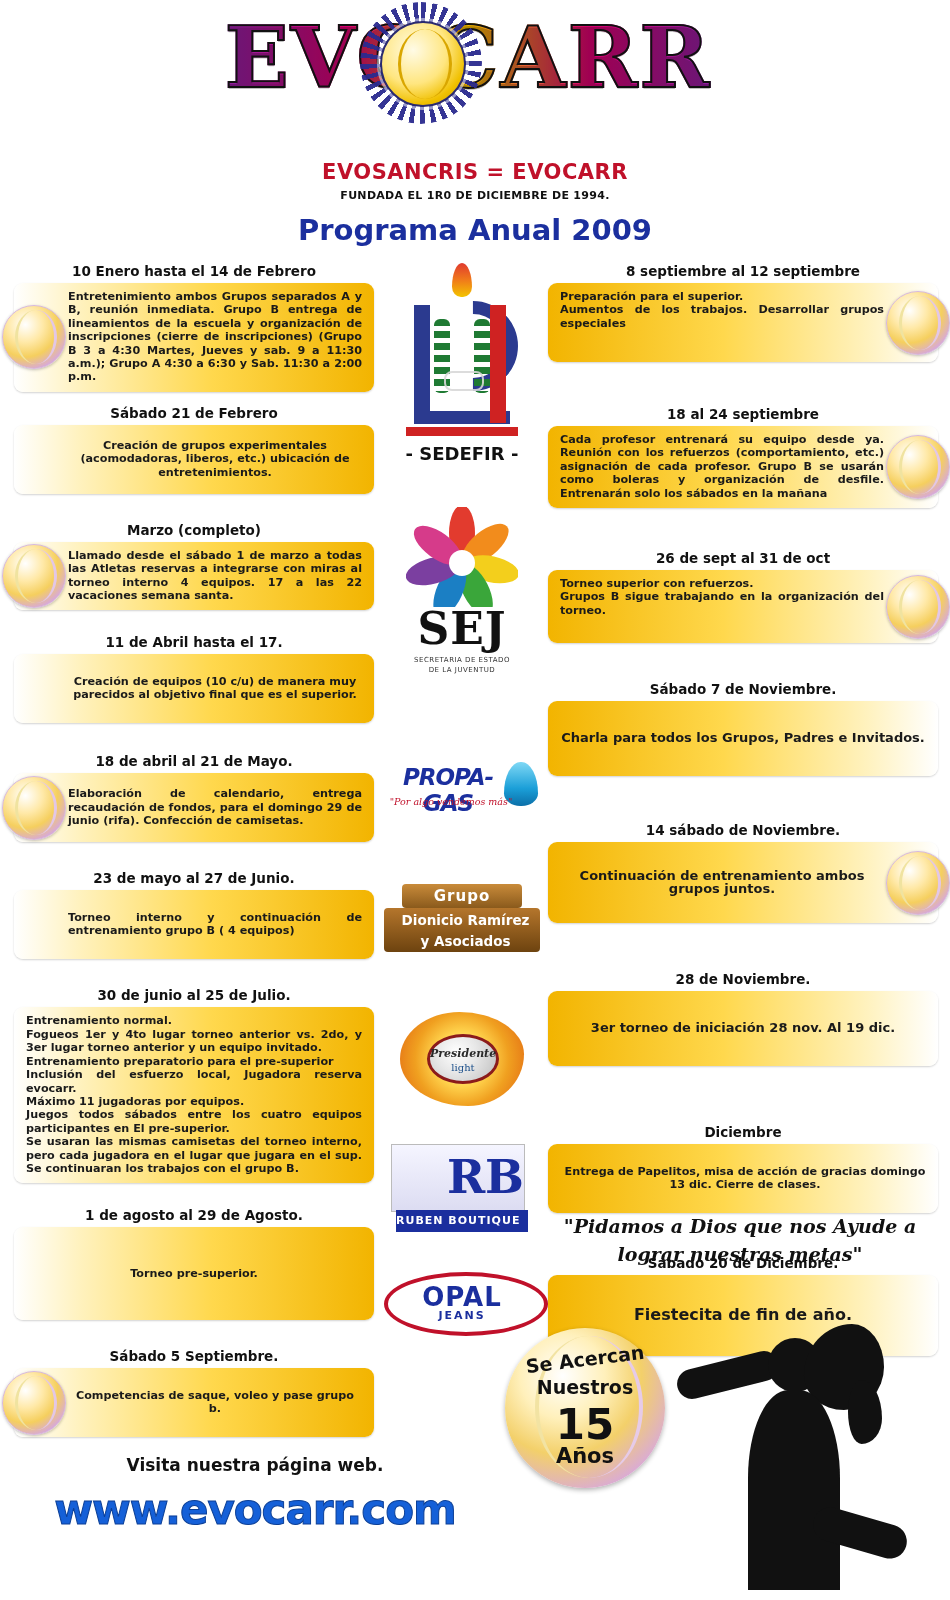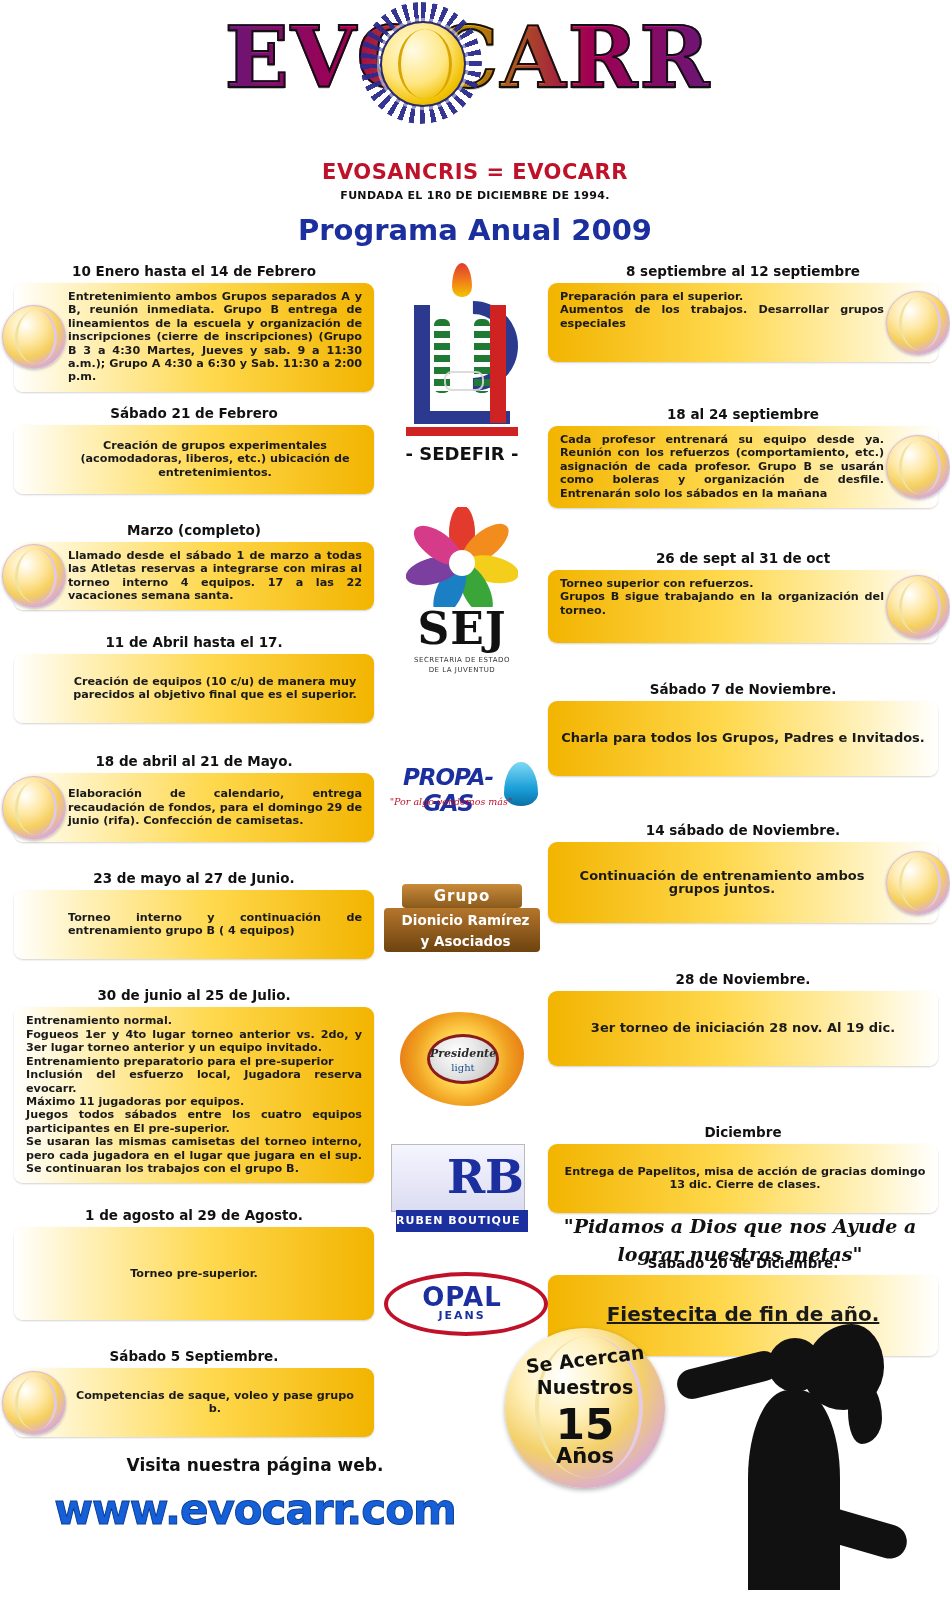--- a/index.html
+++ b/index.html
@@ -629,21 +629,21 @@
     <div class="entry" style="margin-top:56px;">
       <div class="entry-head">Diciembre</div>
       <div class="panel rev center-txt tall" style="min-height:54px;padding-left:16px;">
         <p>Entrega de Papelitos, misa   de acción de gracias domingo 13 dic. Cierre de clases.</p>
       </div>
     </div>
 
     <div class="entry" style="margin-top:40px;">
       <div class="entry-head">Sábado 20 de Diciembre.</div>
       <div class="panel rev center-txt tall" style="min-height:66px;">
-        <p style="font-size:20px;text-decoration:underline;">Fiestecita de fin de año.</p>
+        <p style="font-size:16px;">Fiestecita de fin de año.</p>
       </div>
     </div>
 
   </div>
 </div>
 
 <div class="quote">"Pidamos a  Dios que nos Ayude a lograr nuestras  metas"</div>
 
 <div class="anniv">
   <div class="anniv-t1">Se Acercan</div>

